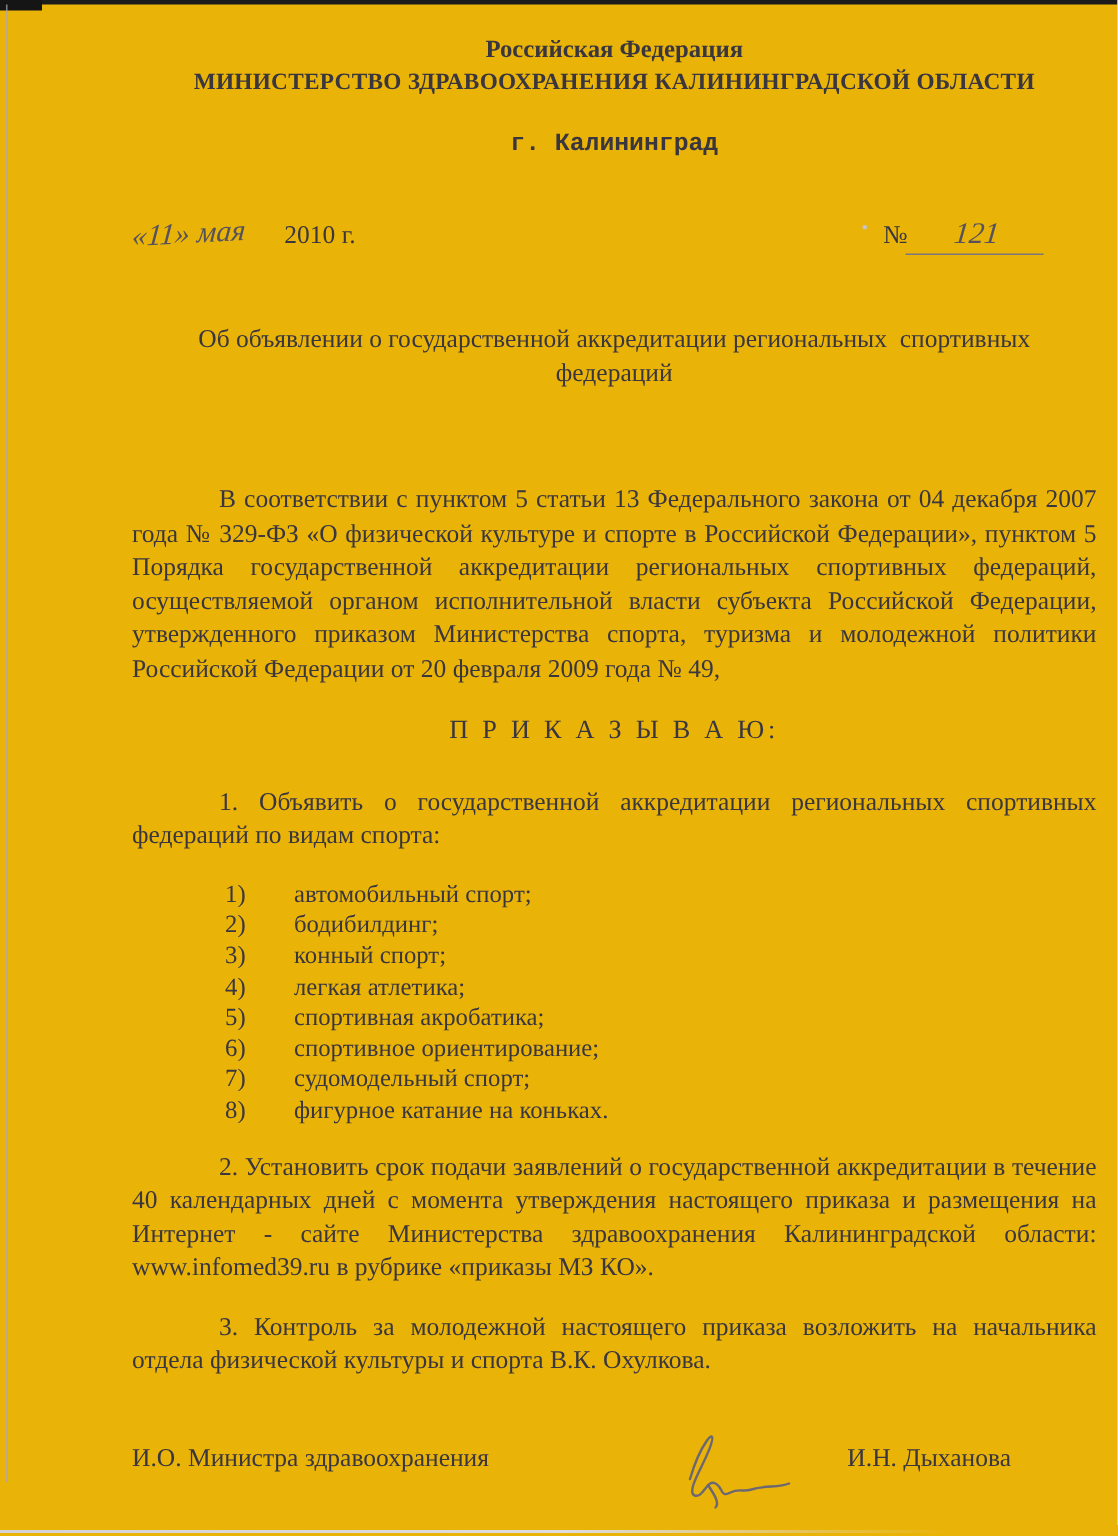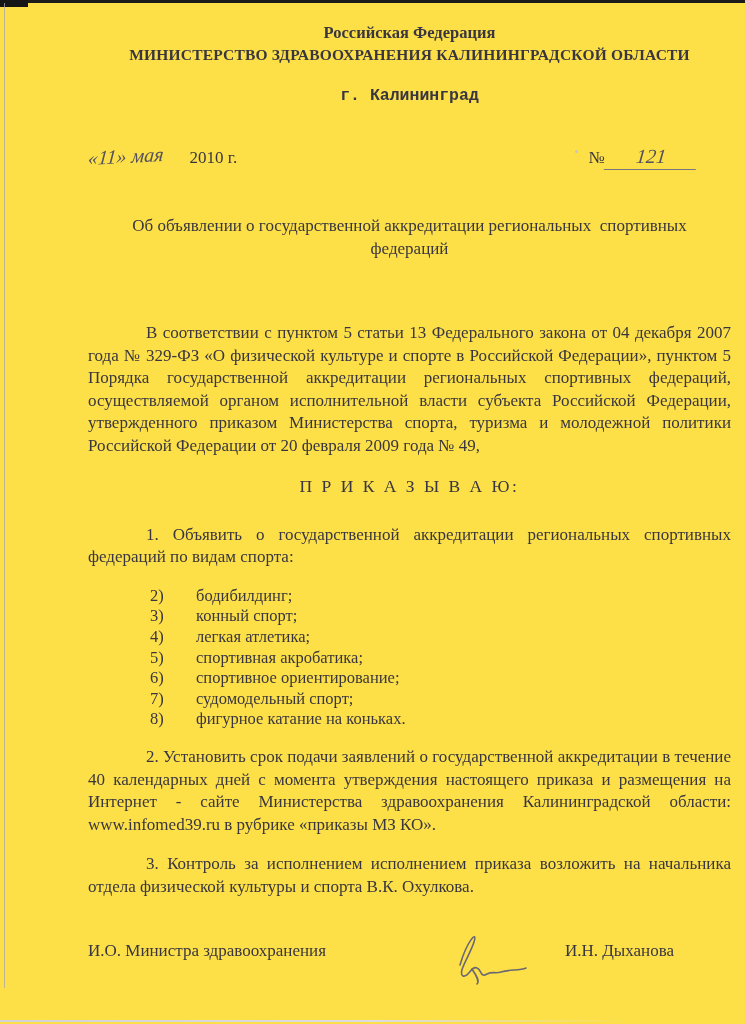--- a/index.html
+++ b/index.html
@@ -1,21 +1,21 @@
 <!DOCTYPE html>
 <html lang="ru"><head>
 <meta charset="utf-8">
 <style>
   html, body { margin: 0; padding: 0; background: #e8e8e8; }
   .page {
     position: relative;
     width: 745px;
     height: 1024px;
     margin: 0 auto;
-    background: #fde047;
+    background: #eab308;
     font-family: "Liberation Serif", "DejaVu Serif", serif;
     color: #39363f;
     overflow: hidden;
   }
   
   .scan-top-line { position: absolute; top: 0; left: 0; right: 0; height: 3px; background: #1b1b1b; }
   .scan-top-corner { position: absolute; top: 0; left: 0; width: 28px; height: 7px; background: #151515; }
   .scan-left-line { position: absolute; top: 3px; left: 4px; width: 1px; height: 985px; background: #aaa3b2; opacity: .75; }
   .scan-bottom-streak { position: absolute; bottom: 2px; left: 0; width: 85%; height: 2px;
     background: linear-gradient(to right, #d2d2d8 0%, #dcdce1 60%, rgba(220,220,225,0) 100%); }
@@ -89,32 +89,33 @@
 
     <div class="doc-title">Об объявлении о государственной аккредитации региональных  спортивных федераций</div>
 
     <p class="para preamble">В соответствии с пунктом 5 статьи 13 Федерального закона от 04 декабря 2007 года № 329-ФЗ «О физической культуре и спорте в Российской Федерации», пунктом 5 Порядка государственной аккредитации региональных спортивных федераций, осуществляемой органом исполнительной власти субъекта Российской Федерации, утвержденного приказом Министерства спорта, туризма и молодежной политики Российской Федерации от 20 февраля 2009 года № 49,</p>
 
     <div class="decree-word">П Р И К А З Ы В А Ю:</div>
 
     <p class="para clause1"><span>1.</span> <span>Объявить о государственной аккредитации региональных спортивных федераций по видам спорта:</span></p>
 
     <ul class="sports-list">
+      <li><span class="sport-num">1)</span><span>автомобильный спорт;</span></li>
       <li><span class="sport-num">2)</span><span>бодибилдинг;</span></li>
       <li><span class="sport-num">3)</span><span>конный спорт;</span></li>
       <li><span class="sport-num">4)</span><span>легкая атлетика;</span></li>
       <li><span class="sport-num">5)</span><span>спортивная акробатика;</span></li>
       <li><span class="sport-num">6)</span><span>спортивное ориентирование;</span></li>
       <li><span class="sport-num">7)</span><span>судомодельный спорт;</span></li>
       <li><span class="sport-num">8)</span><span>фигурное катание на коньках.</span></li>
     </ul>
 
     <p class="para clause2"><span>2.</span> <span>Установить срок подачи заявлений о государственной аккредитации в течение 40 календарных дней с момента утверждения настоящего приказа и размещения на Интернет - сайте Министерства здравоохранения Калининградской области: www.infomed39.ru в рубрике «приказы МЗ КО».</span></p>
 
-    <p class="para clause3"><span>3.</span> <span>Контроль за исполнением исполнением приказа возложить на начальника отдела физической культуры и спорта В.К. Охулкова.</span></p>
+    <p class="para clause3"><span>3.</span> <span>Контроль за молодежной настоящего приказа возложить на начальника отдела физической культуры и спорта В.К. Охулкова.</span></p>
 
     <div class="sig-row">
       <span>И.О. Министра здравоохранения</span>
       <span class="sig-scribble">
         <svg width="92" height="62" viewBox="0 0 92 62" aria-hidden="true">
           <path d="M24 40 C 31 16, 42 4, 38 17 C 34 30, 21 48, 27 51 C 33 53, 35 40, 41 43 C 46 45, 44 53, 51 49 C 57 46, 59 49, 65 47 C 74 44, 83 46, 90 43"></path>
           <path d="M36 44 C 40 50, 44 56, 41 59"></path>
         </svg>
       </span>
       <span>И.Н. Дыханова</span>

